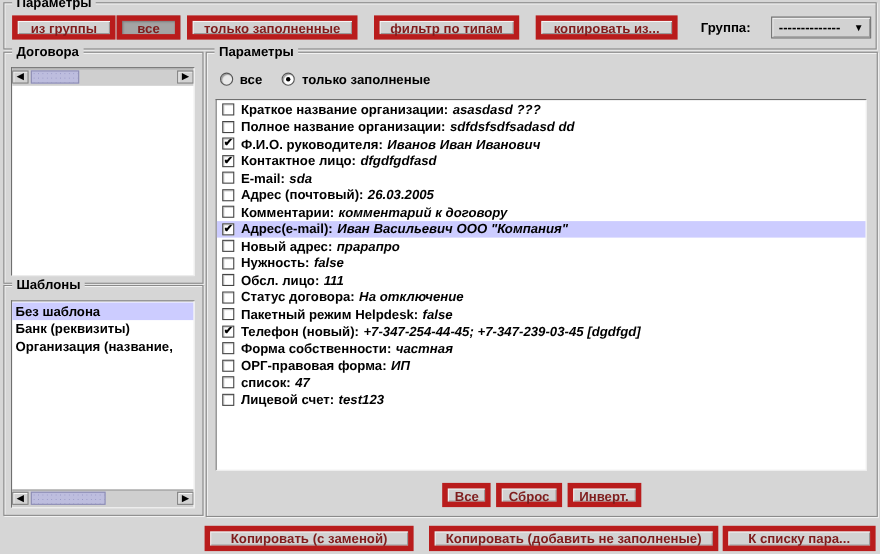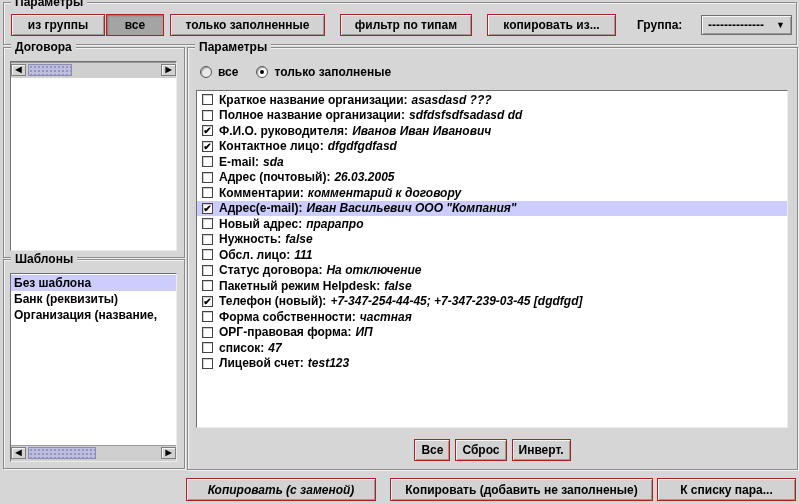--- a/index.html
+++ b/index.html
@@ -13,23 +13,23 @@
     position:absolute;
     border:1px solid #8a8a8a;
     box-shadow:inset 1px 1px 0 #f2f2f2, 1px 1px 0 #f2f2f2;
   }
   .gb-title{
     position:absolute;top:-8px;left:7px;background:#d6d6d6;padding:0 4px;
     font-weight:bold;white-space:nowrap;line-height:14px;
   }
   .btn{
     position:absolute;height:22px;
-    background:#d2d2d2;border:1px solid #b91c1c;
+    background:#d2d2d2;border:5px solid #b91c1c;
     box-shadow:inset 1px 1px 0 #f6f6f6, inset -1px -1px 0 #9a9a9a;
-    font-family:inherit;font-size:12px;font-weight:bold;color:#000000;
+    font-family:inherit;font-size:12px;font-weight:bold;color:#7f1d1d;
     padding:0 6px;white-space:nowrap;cursor:default;
   }
   .btn.pressed{background:#a4a4a4;box-shadow:inset 1px 1px 2px #7c7c7c;}
   .btn.flow{position:static;}
   
   .tb0{left:7px;top:11px;width:94px;}
   .tb1{left:102px;top:11px;width:58px;}
   .tb2{left:166px;top:11px;width:155px;}
   .tb3{left:336px;top:11px;width:132px;text-align:center;}
   .tb4{left:483px;top:11px;width:129px;}
@@ -89,21 +89,21 @@
     background:#fff;border:1px solid #444;box-shadow:inset 1px 1px 0 #cfcfcf;
     font-size:10px;line-height:9px;text-align:center;margin-right:6px;
   }
   .plabel{margin-right:4px;text-align:center;}
   .pvalue{font-style:italic;}
   .params-footer{
     position:absolute;left:0;right:0;top:391px;height:22px;
     display:flex;justify-content:center;gap:5px;
   }
   .bottom-bar{position:absolute;left:0;top:478px;width:800px;height:23px;}
-  .bb0{left:186px;top:0;width:190px;height:23px;font-style:italic;}
+  .bb0{left:186px;top:0;width:190px;height:23px;}
   .bb1{left:390px;top:0;width:263px;height:23px;}
   .bb2{left:657px;top:0;width:139px;height:23px;}
 </style>
 </head>
 <body>
 
 <div class="groupbox" style="left:3px;top:2px;width:792px;height:41px;">
   <span class="gb-title">Параметры</span>
   <div>
       <button class="btn tb0">из группы</button>

